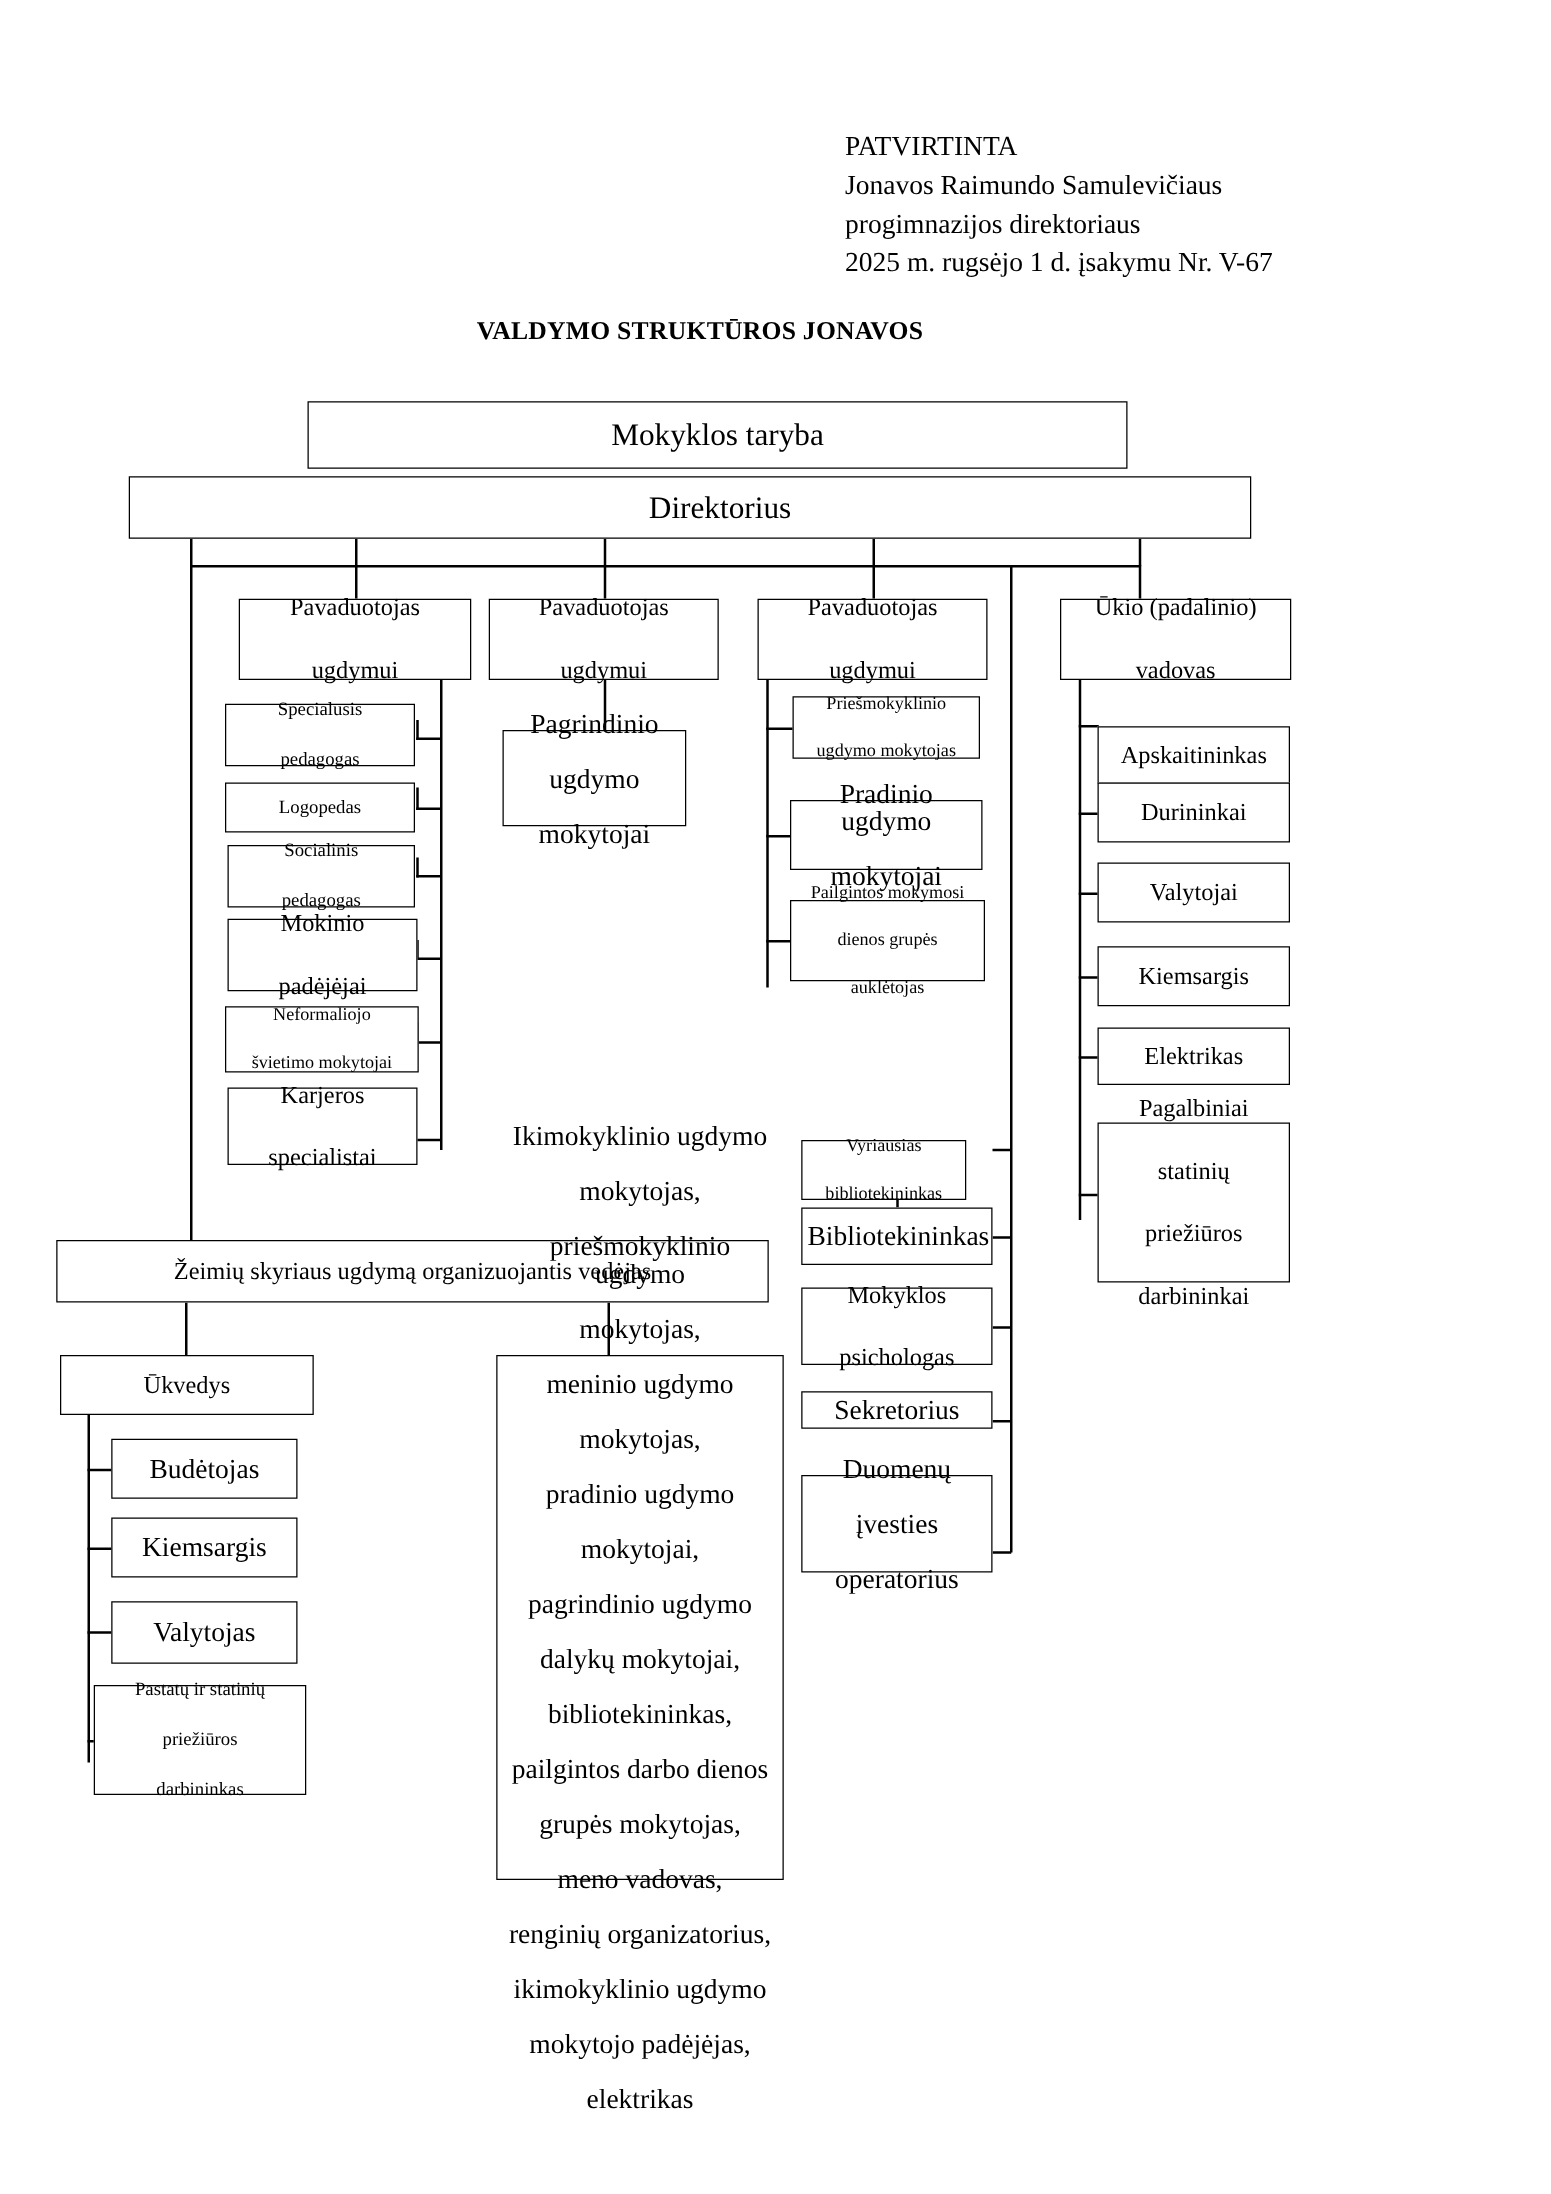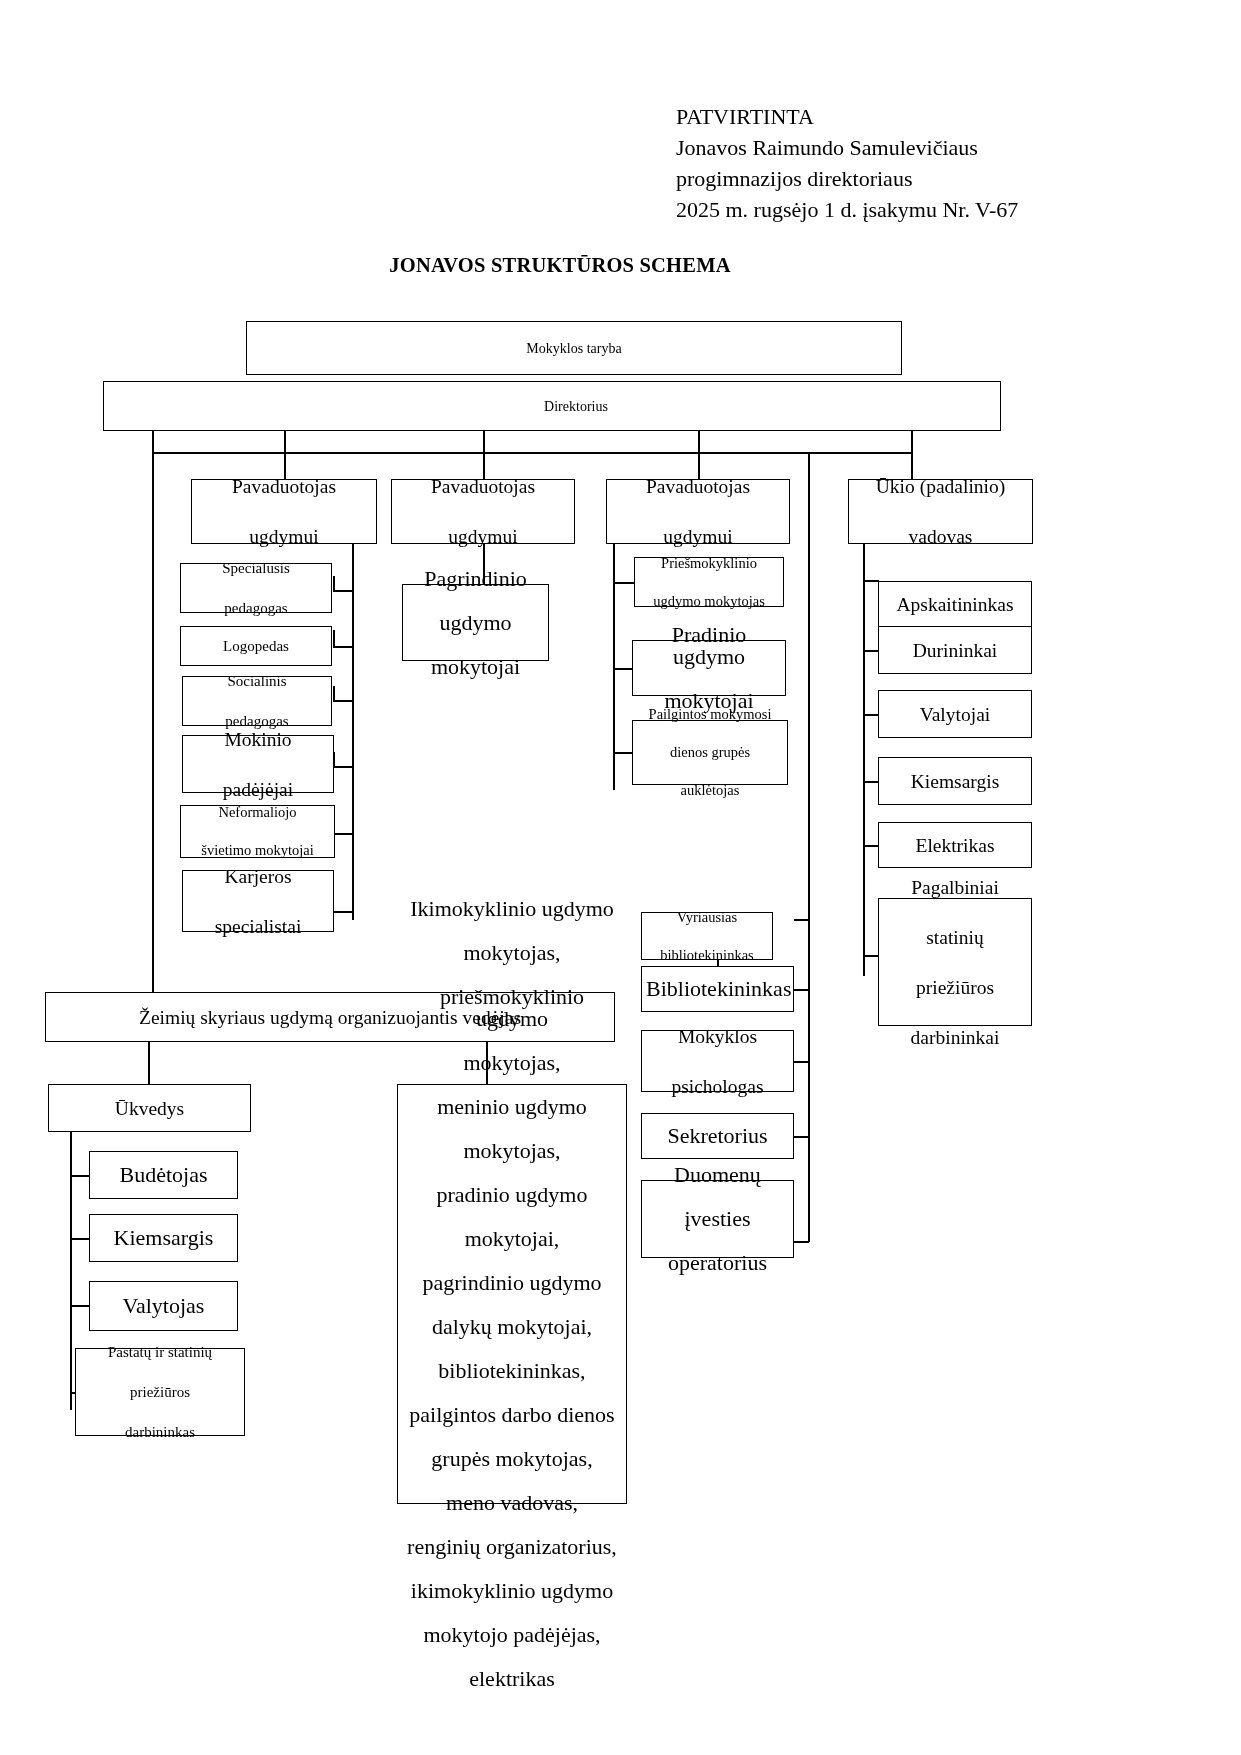--- a/index.html
+++ b/index.html
@@ -14,21 +14,21 @@
   
   .doc-title{position:absolute;left:0;top:252px;width:1120px;text-align:center;}
   .doc-title div{font-size:20.5px;font-weight:bold;line-height:27px;letter-spacing:.2px;}
 
   
   .box{position:absolute;border:1.6px solid #000;background:#fff;
        display:flex;align-items:center;justify-content:center;text-align:center;
        box-sizing:border-box;z-index:2;}
   .box span{display:block;width:100%;padding:0 4px;box-sizing:border-box;}
 
-  .f21{font-size:14px;line-height:27px;}
+  .f21{font-size:25px;line-height:27px;}
   .f19{font-size:19.5px;line-height:25px;}
   .f17{font-size:22px;line-height:22px;}
   .f15{font-size:15px;line-height:20px;}
   .f14{font-size:14.5px;line-height:19px;}
 
   
   .ln{position:absolute;background:#000;z-index:1;}
   .lv{width:1.6px;}
   .lh{height:1.6px;}
 </style>
@@ -38,21 +38,21 @@
 <div class="page">
 
   <div class="approval">
     <div>PATVIRTINTA</div>
     <div>Jonavos Raimundo Samulevičiaus</div>
     <div>progimnazijos direktoriaus</div>
     <div>2025 m. rugsėjo 1 d. įsakymu Nr. V-67</div>
   </div>
 
   <div class="doc-title">
-    <div>JONAVOS STRUKTŪROS SCHEMA</div>
+    <div>VALDYMO STRUKTŪROS JONAVOS</div>
   </div>
 
   <div class="box f21" style="left:246px;top:321px;width:656px;height:54px;">
     <span>Mokyklos taryba</span>
   </div>
 
   <div class="box f21" style="left:103px;top:381px;width:898px;height:50px;padding-left:48px;">
     <span>Direktorius</span>
   </div>
 
@@ -170,21 +170,21 @@
   <div class="box f14" style="left:641px;top:912px;width:132px;height:48px;">
     <span><span>Vyriausias</span><br><span>bibliotekininkas</span></span>
   </div>
   <div class="ln lv" style="left:717px;top:943px;height:23px;"></div>
   <div class="box f17" style="left:641px;top:966px;width:153px;height:46px;">
     <span>Bibliotekininkas</span>
   </div>
   <div class="box f19" style="left:641px;top:1030px;width:153px;height:62px;">
     <span><span>Mokyklos</span><br><span>psichologas</span></span>
   </div>
-  <div class="box f17" style="left:641px;top:1113px;width:153px;height:46px;">
+  <div class="box f17" style="left:641px;top:1113px;width:153px;height:30px;">
     <span>Sekretorius</span>
   </div>
   <div class="box f17" style="left:641px;top:1180px;width:153px;height:78px;">
     <span><span>Duomenų</span><br><span>įvesties</span><br><span>operatorius</span></span>
   </div>
 
   <div class="ln lh" style="left:794px;top:919px;width:15px;"></div>
   <div class="ln lh" style="left:794px;top:989px;width:15px;"></div>
   <div class="ln lh" style="left:794px;top:1061px;width:15px;"></div>
   <div class="ln lh" style="left:794px;top:1136px;width:15px;"></div>

